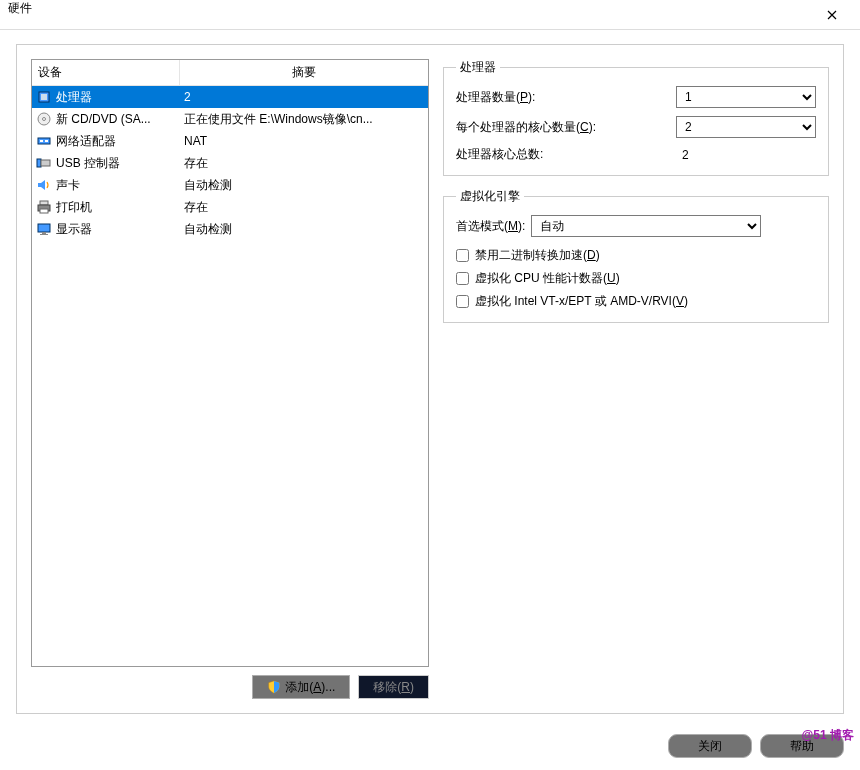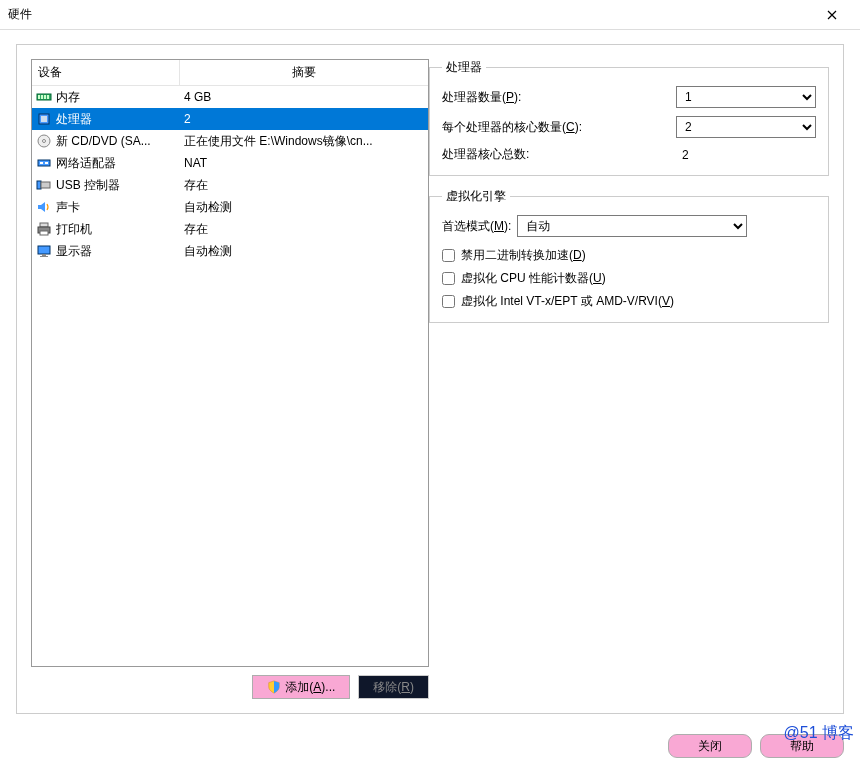--- a/index.html
+++ b/index.html
@@ -1,43 +1,43 @@
 <!DOCTYPE html>
 <html><head>
 <meta charset="utf-8">
 <style>
 * { box-sizing: border-box; margin: 0; padding: 0; font-family: "Microsoft YaHei", "Segoe UI", Tahoma, sans-serif; }
 body { background: #fff; font-size: 12px; color: #000; width: 860px; height: 770px; overflow: hidden; }
 
 .window { width: 860px; height: 770px; background: #fff; display: flex; flex-direction: column; }
 
-.titlebar { height: 30px; display: flex; align-items: center; padding: 9px 8px; border-bottom: 1px solid #ddd; }
+.titlebar { height: 30px; display: flex; padding: 0 8px; border-bottom: 1px solid #ddd; }
 .titlebar .title { flex: 1; font-size: 12px; }
 .titlebar .close { width: 40px; height: 30px; display: flex; align-items: center; justify-content: center; cursor: default; }
 .titlebar .close svg { width: 10px; height: 10px; }
 
 .content { flex: 1; padding: 14px 16px 10px 16px; display: flex; flex-direction: column; }
 .main-box { flex: 1; border: 1px solid #ccc; background: #fff; padding: 14px; display: flex; flex-direction: column; gap: 10px; }
 
-.cols { flex: 1; display: flex; }
+.cols { flex: 1; display: flex; gap: 14px; }
 
 .left-col { width: 398px; display: flex; flex-direction: column; }
 .hw-list { flex: 1; border: 1px solid #999; background: #fff; overflow: hidden; }
 .hw-head { display: flex; border-bottom: 1px solid #e5e5e5; }
 .hw-head .col { padding: 4px 6px; font-size: 12px; }
 .hw-head .col.c1 { width: 148px; border-right: 1px solid #e5e5e5; }
 .hw-head .col.c2 { flex: 1; text-align: center; }
 .hw-row { display: flex; align-items: center; height: 22px; padding: 0 4px; }
 .hw-row.selected { background: #0078d7; color: #fff; }
 .hw-row .ico { width: 16px; height: 16px; margin-right: 4px; flex-shrink: 0; display: flex; align-items: center; justify-content: center; }
 .hw-row .dev { width: 124px; white-space: nowrap; overflow: hidden; text-overflow: ellipsis; }
 .hw-row .sum { flex: 1; white-space: nowrap; overflow: hidden; text-overflow: ellipsis; padding-left: 4px; }
 
 .left-btns { display: flex; gap: 8px; justify-content: flex-end; margin-top: 8px; }
-.btn { height: 24px; padding: 0 14px; background: #f9a8d4; border: 1px solid #adadad; font-size: 12px; display: flex; align-items: center; gap: 4px; cursor: default; }
+.btn { height: 24px; padding: 0 14px; background: #737373; border: 1px solid #adadad; font-size: 12px; display: flex; align-items: center; gap: 4px; cursor: default; }
 .btn.disabled { color: #888; background: #0f172a; border-color: #ccc; }
 .shield { width: 14px; height: 14px; }
 
 .right-col { flex: 1; display: flex; flex-direction: column; gap: 12px; }
 
 fieldset { border: 1px solid #ccc; padding: 10px 12px 12px 12px; }
 legend { padding: 0 4px; font-size: 12px; }
 
 .frow { display: flex; align-items: center; margin-bottom: 8px; }
 .frow:last-child { margin-bottom: 0; }
@@ -50,21 +50,21 @@
 .frow2 { display: flex; align-items: center; margin-bottom: 10px; gap: 6px; }
 .chk-row { display: flex; align-items: center; gap: 6px; margin-bottom: 6px; }
 .chk-row:last-child { margin-bottom: 0; }
 input[type=checkbox] { width: 13px; height: 13px; }
 
 .bottom-btns { display: flex; gap: 8px; justify-content: flex-end; padding: 10px 16px 12px 0; }
 .bottom-btns .btn { width: 84px; justify-content: center; border-radius: 9px; }
 
 .underline { text-decoration: underline; }
 
-.watermark { position: absolute; right: 6px; bottom: 26px; color: #1d4ed8; font-size: 16px; pointer-events: none; }
+.watermark { position: absolute; right: 6px; bottom: 26px; color: #a21caf; font-size: 12px; pointer-events: none; font-weight: bold; }
 </style>
 </head>
 <body>
 
 <div class="window">
 
   <div class="titlebar">
     <div class="title">硬件</div>
     <div class="close">
       <svg viewBox="0 0 10 10">
@@ -77,33 +77,20 @@
     <div class="main-box">
       <div class="cols">
 
         <div class="left-col">
           <div class="hw-list">
             <div class="hw-head">
               <div class="col c1">设备</div>
               <div class="col c2">摘要</div>
             </div>
             <div id="hw-rows">
-                <div class="hw-row">
-                  <span class="ico">
-                    <svg width="16" height="16" viewBox="0 0 16 16">
-                      <rect x="1" y="5" width="14" height="6" fill="#3a6" stroke="#063"></rect>
-                      <rect x="2" y="6" width="2" height="4" fill="#cfc"></rect>
-                      <rect x="5" y="6" width="2" height="4" fill="#cfc"></rect>
-                      <rect x="8" y="6" width="2" height="4" fill="#cfc"></rect>
-                      <rect x="11" y="6" width="2" height="4" fill="#cfc"></rect>
-                    </svg>
-                  </span>
-                  <span class="dev">内存</span>
-                  <span class="sum">4 GB</span>
-                </div>
                 <div class="hw-row selected">
                   <span class="ico">
                     <svg width="16" height="16" viewBox="0 0 16 16">
                       <rect x="3" y="3" width="10" height="10" fill="#49f" stroke="#036"></rect>
                       <rect x="5" y="5" width="6" height="6" fill="#cde"></rect>
                     </svg>
                   </span>
                   <span class="dev">处理器</span>
                   <span class="sum">2</span>
                 </div>

